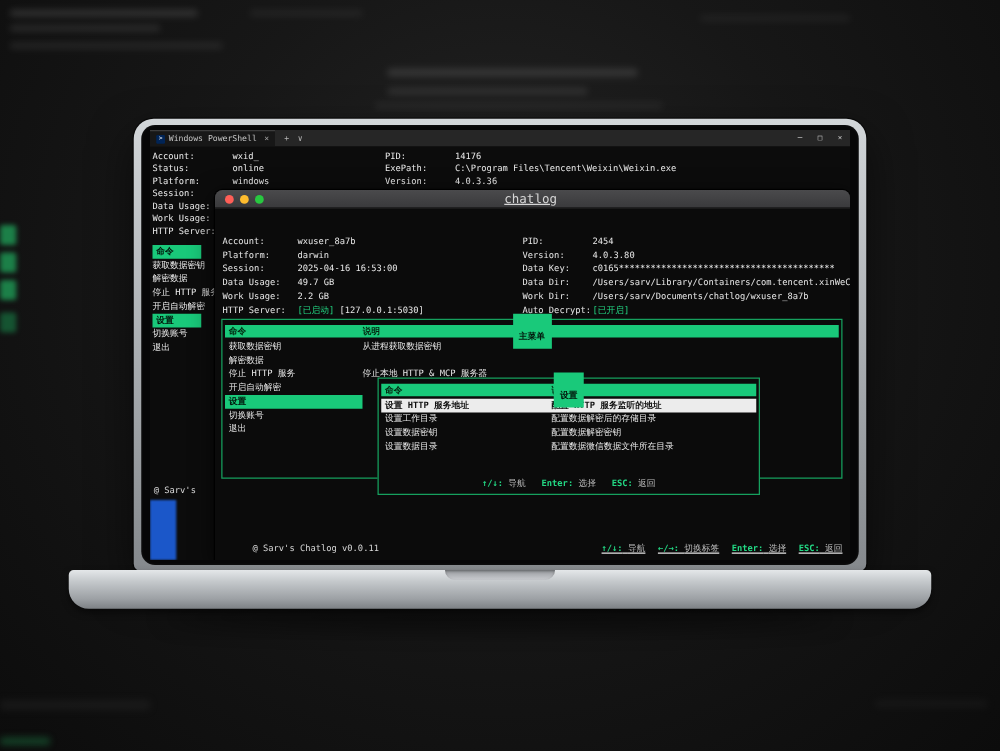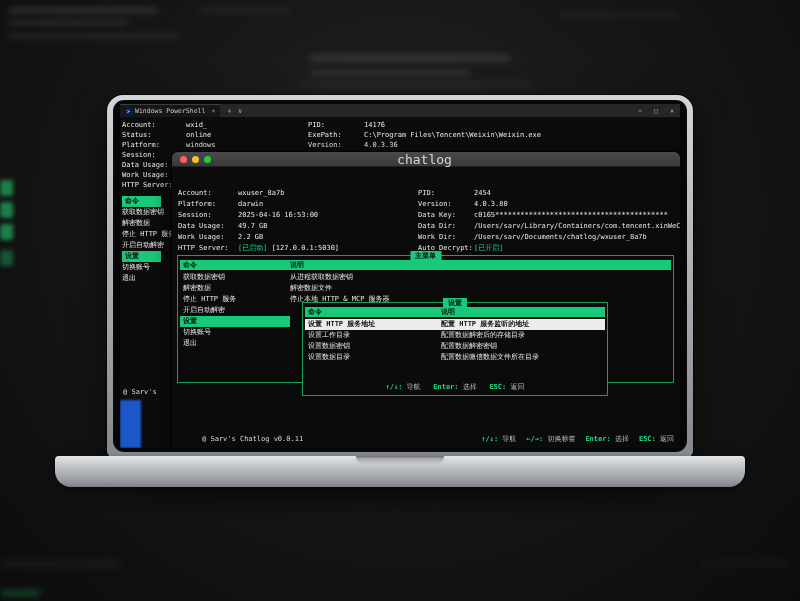--- a/index.html
+++ b/index.html
@@ -54,50 +54,50 @@
   .blue-block { position:absolute; left:0; top:283px; width:21px; height:48px; background:#1b57c9; filter:blur(1px); }
 
   
   .mac-window { position:absolute; left:52px; top:48px; width:508px; height:296px;
     background:#0b0b0b; border-radius:6px 6px 0 0; overflow:hidden;
     box-shadow:0 5px 20px rgba(0,0,0,.75), 0 0 0 1px rgba(0,0,0,.85); }
   .mac-titlebar { height:15px; background:linear-gradient(180deg,#4a4a4c,#3a3a3c);
     display:flex; align-items:center; position:relative; border-bottom:1px solid #1f1f1f; }
   .tl { width:7px; height:7px; border-radius:50%; margin-left:5px; }
   .tl.first { margin-left:8px; }
-  .mac-title { position:absolute; left:0; right:3px; text-align:center; font-size:13px; color:#d6d6d6; }
+  .mac-title { position:absolute; left:0; right:3px; text-align:center; font-size:10px; color:#d6d6d6;text-decoration:underline; }
   .mac-body { position:absolute; left:0; top:16px; right:0; bottom:0; font-size:7px; color:#e8e8e8; }
   .cl-info { padding:20px 0 0 6px; }
   .cl-line { height:11px; line-height:11px; white-space:nowrap; }
   .cl-line .lab  { display:inline-block; width:60px; }
   .cl-line .val  { display:inline-block; width:180px; }
   .cl-line .rlab { display:inline-block; width:56px; }
   .green { color:#23d884; }
 
   .menu-box { position:absolute; border:1px solid #16a05e; background:#0b0b0b; }
   .main-menu { left:5px; top:87px; width:497px; height:128px; }
   .settings-menu { left:130px; top:134px; width:306px; height:94px; }
   .box-title { position:absolute; top:-5px; left:50%; transform:translateX(-50%);
-    background:#19c97a; color:#02190d; padding:1px 5px; height:9px; line-height:9px;
+    background:#19c97a; color:#02190d; padding:14px 5px; height:9px; line-height:9px;
     font-weight:bold; white-space:nowrap; }
   .menu-head { display:flex; height:10px; line-height:10px; background:#19c97a; color:#03240f;
     font-weight:bold; margin:4px 2px 2px 2px; }
   .menu-row { display:flex; height:11px; line-height:11px; margin:0 2px; white-space:nowrap; }
   .main-menu .c1 { width:110px; padding-left:3px; flex:none; }
   .settings-menu .c1 { width:136px; padding-left:3px; flex:none; }
   .c2 { flex:1; overflow:hidden; }
   .sel-main .c1 { background:#19c97a; color:#02190d; font-weight:bold; }
   .sel-full { background:#ececec; color:#101010; font-weight:bold; }
   .box-footer { position:absolute; left:0; right:0; bottom:3px; text-align:center; height:10px; line-height:10px; }
   .key { color:#23d884; font-weight:bold; }
   .dim { color:#bdbdbd; }
   .status-bar { position:absolute; left:6px; right:6px; bottom:4px; display:flex;
     justify-content:space-between; height:10px; line-height:10px;padding-left:24px; }
   .status-left { color:#d9d9d9; }
-  .status-right { display:flex; gap:10px; }
+  .status-right { display:flex; gap:10px;text-decoration:underline; }
 </style>
 </head>
 <body>
 
 <div class="decor" style="left:8px;top:8px;width:150px;height:5px;background:#565656;opacity:.5;"></div>
 <div class="decor" style="left:8px;top:20px;width:120px;height:5px;background:#4a4a4a;opacity:.45;"></div>
 <div class="decor" style="left:8px;top:34px;width:170px;height:5px;background:#454545;opacity:.4;"></div>
 <div class="decor" style="left:200px;top:8px;width:90px;height:5px;background:#3a3a3a;opacity:.4;"></div>
 <div class="decor" style="left:560px;top:12px;width:120px;height:5px;background:#383838;opacity:.35;"></div>
 <div class="decor" style="left:310px;top:55px;width:200px;height:6px;background:#555;opacity:.5;"></div>
@@ -209,21 +209,20 @@
               <div class="menu-head">
                 <span class="c1">命令</span>
                 <span class="c2">说明</span>
               </div>
               <div class="menu-row">
                 <span class="c1">获取数据密钥</span>
                 <span class="c2">从进程获取数据密钥</span>
               </div>
               <div class="menu-row">
                 <span class="c1">解密数据</span>
-                <span class="c2">解密数据文件</span>
               </div>
               <div class="menu-row">
                 <span class="c1">停止 HTTP 服务</span>
                 <span class="c2">停止本地 HTTP &amp; MCP 服务器</span>
               </div>
               <div class="menu-row">
                 <span class="c1">开启自动解密</span>
                 <span class="c2"></span>
               </div>
               <div class="menu-row sel-main">

